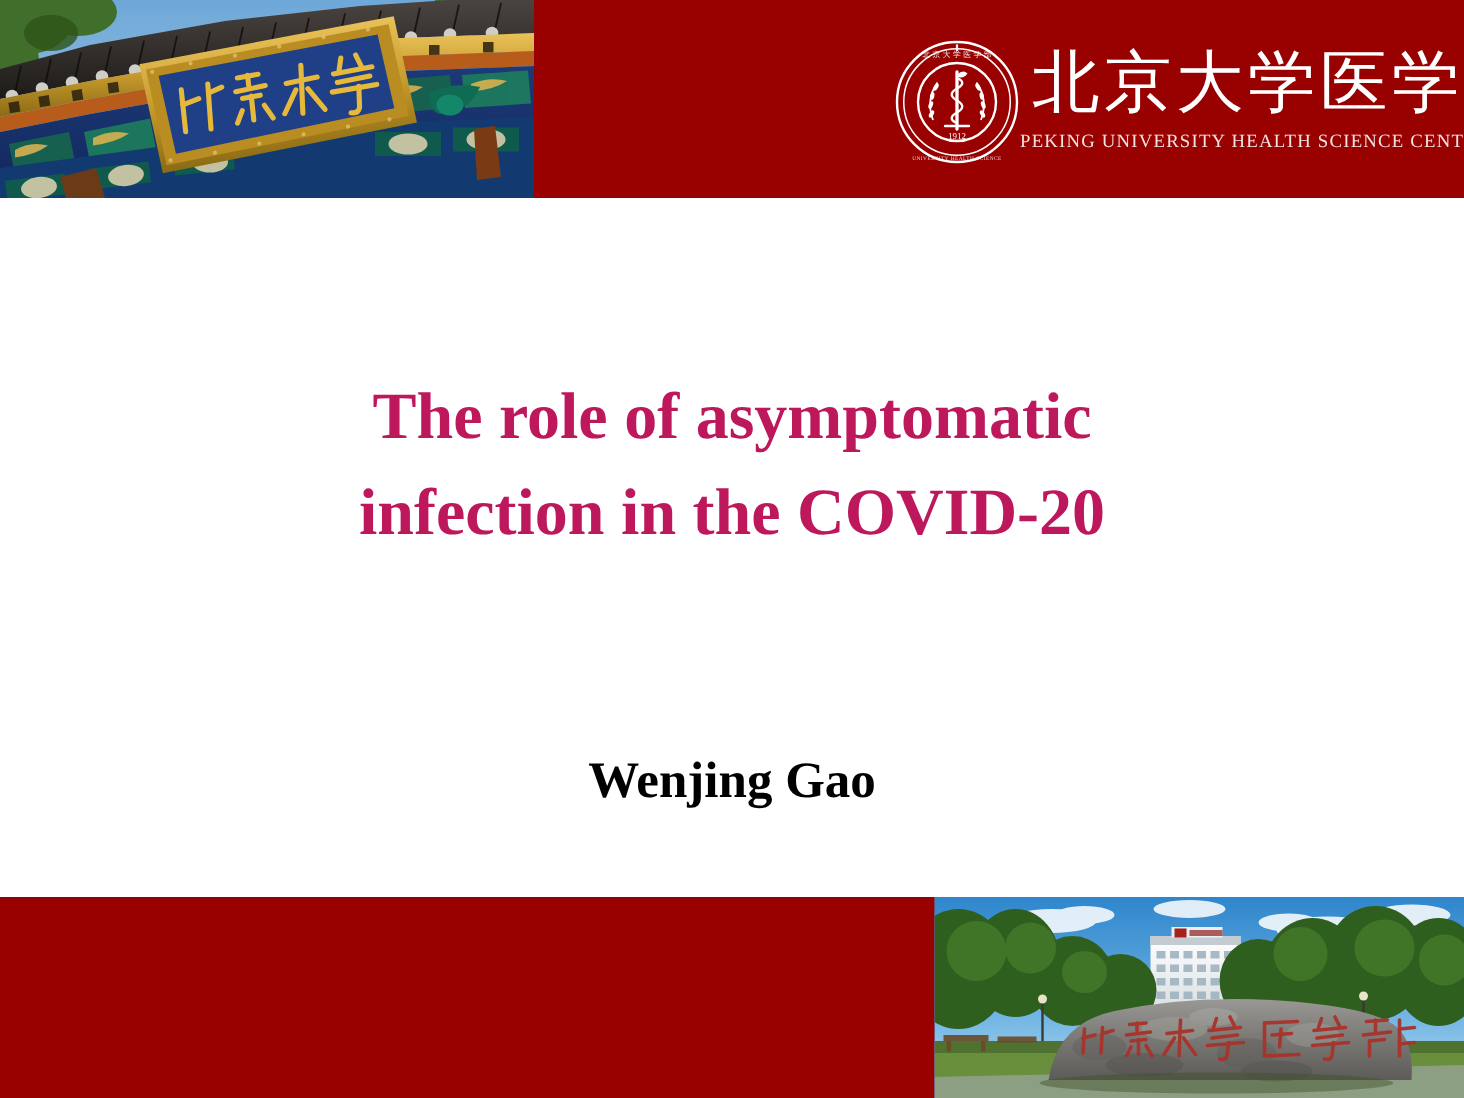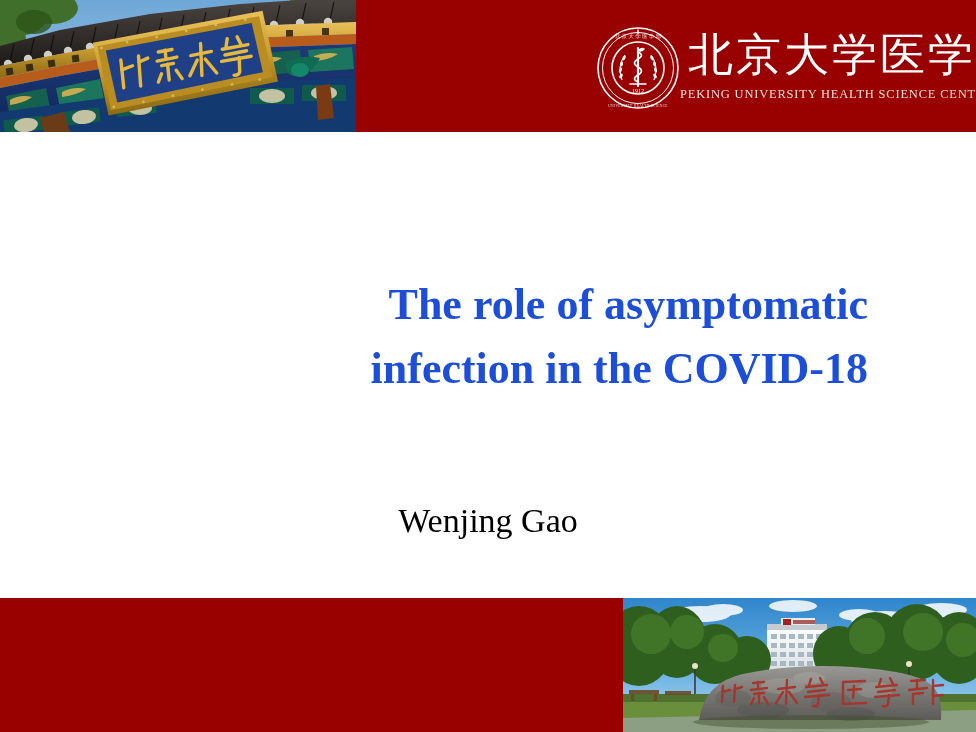--- a/index.html
+++ b/index.html
@@ -82,36 +82,35 @@
     left: 0; top: 132px;
     width: 976px;
     height: 466px;
     background: #ffffff;
   }
   #slide-title {
     position: absolute;
     left: 108px;
     top: 114px;
     width: 760px;
-    text-align: right;
-    color: #1d4ed8;
+    text-align: center;
+    color: #be185d;
     font-weight: bold;
     font-size: 44px;
     line-height: 64px;
     font-family: "Liberation Serif", "DejaVu Serif", serif;
-    margin-top: 27px;
   }
   #slide-author {
     position: absolute;
     left: 108px;
     top: 368px;
     width: 760px;
     text-align: center;
     color: #000000;
-    font-weight: normal;
+    font-weight: bold;
     font-size: 34px;
     line-height: 42px;
     font-family: "Liberation Serif", "DejaVu Serif", serif;
   }
 
   
   #bottom-band {
     position: absolute;
     left: 0; top: 598px;
     width: 976px;
@@ -367,21 +366,21 @@
 
       <div id="logo-cn">北京大学医学部</div>
 
       <div id="logo-en">PEKING UNIVERSITY HEALTH SCIENCE CENTER</div>
     </div>
   </div>
 
   <div id="content">
     <div id="slide-title">
       <div>The role of asymptomatic</div>
-      <div>infection in the COVID-18</div>
+      <div>infection in the COVID-20</div>
     </div>
     <div id="slide-author">Wenjing Gao</div>
   </div>
 
   <div id="bottom-band">
     <div id="campus-photo">
       <svg width="353" height="134" viewBox="0 0 353 134" xmlns="http://www.w3.org/2000/svg">
         <defs>
           <linearGradient id="skyB" x1="0" y1="0" x2="0" y2="1">
             <stop offset="0%" stop-color="#2f86cc"></stop>

